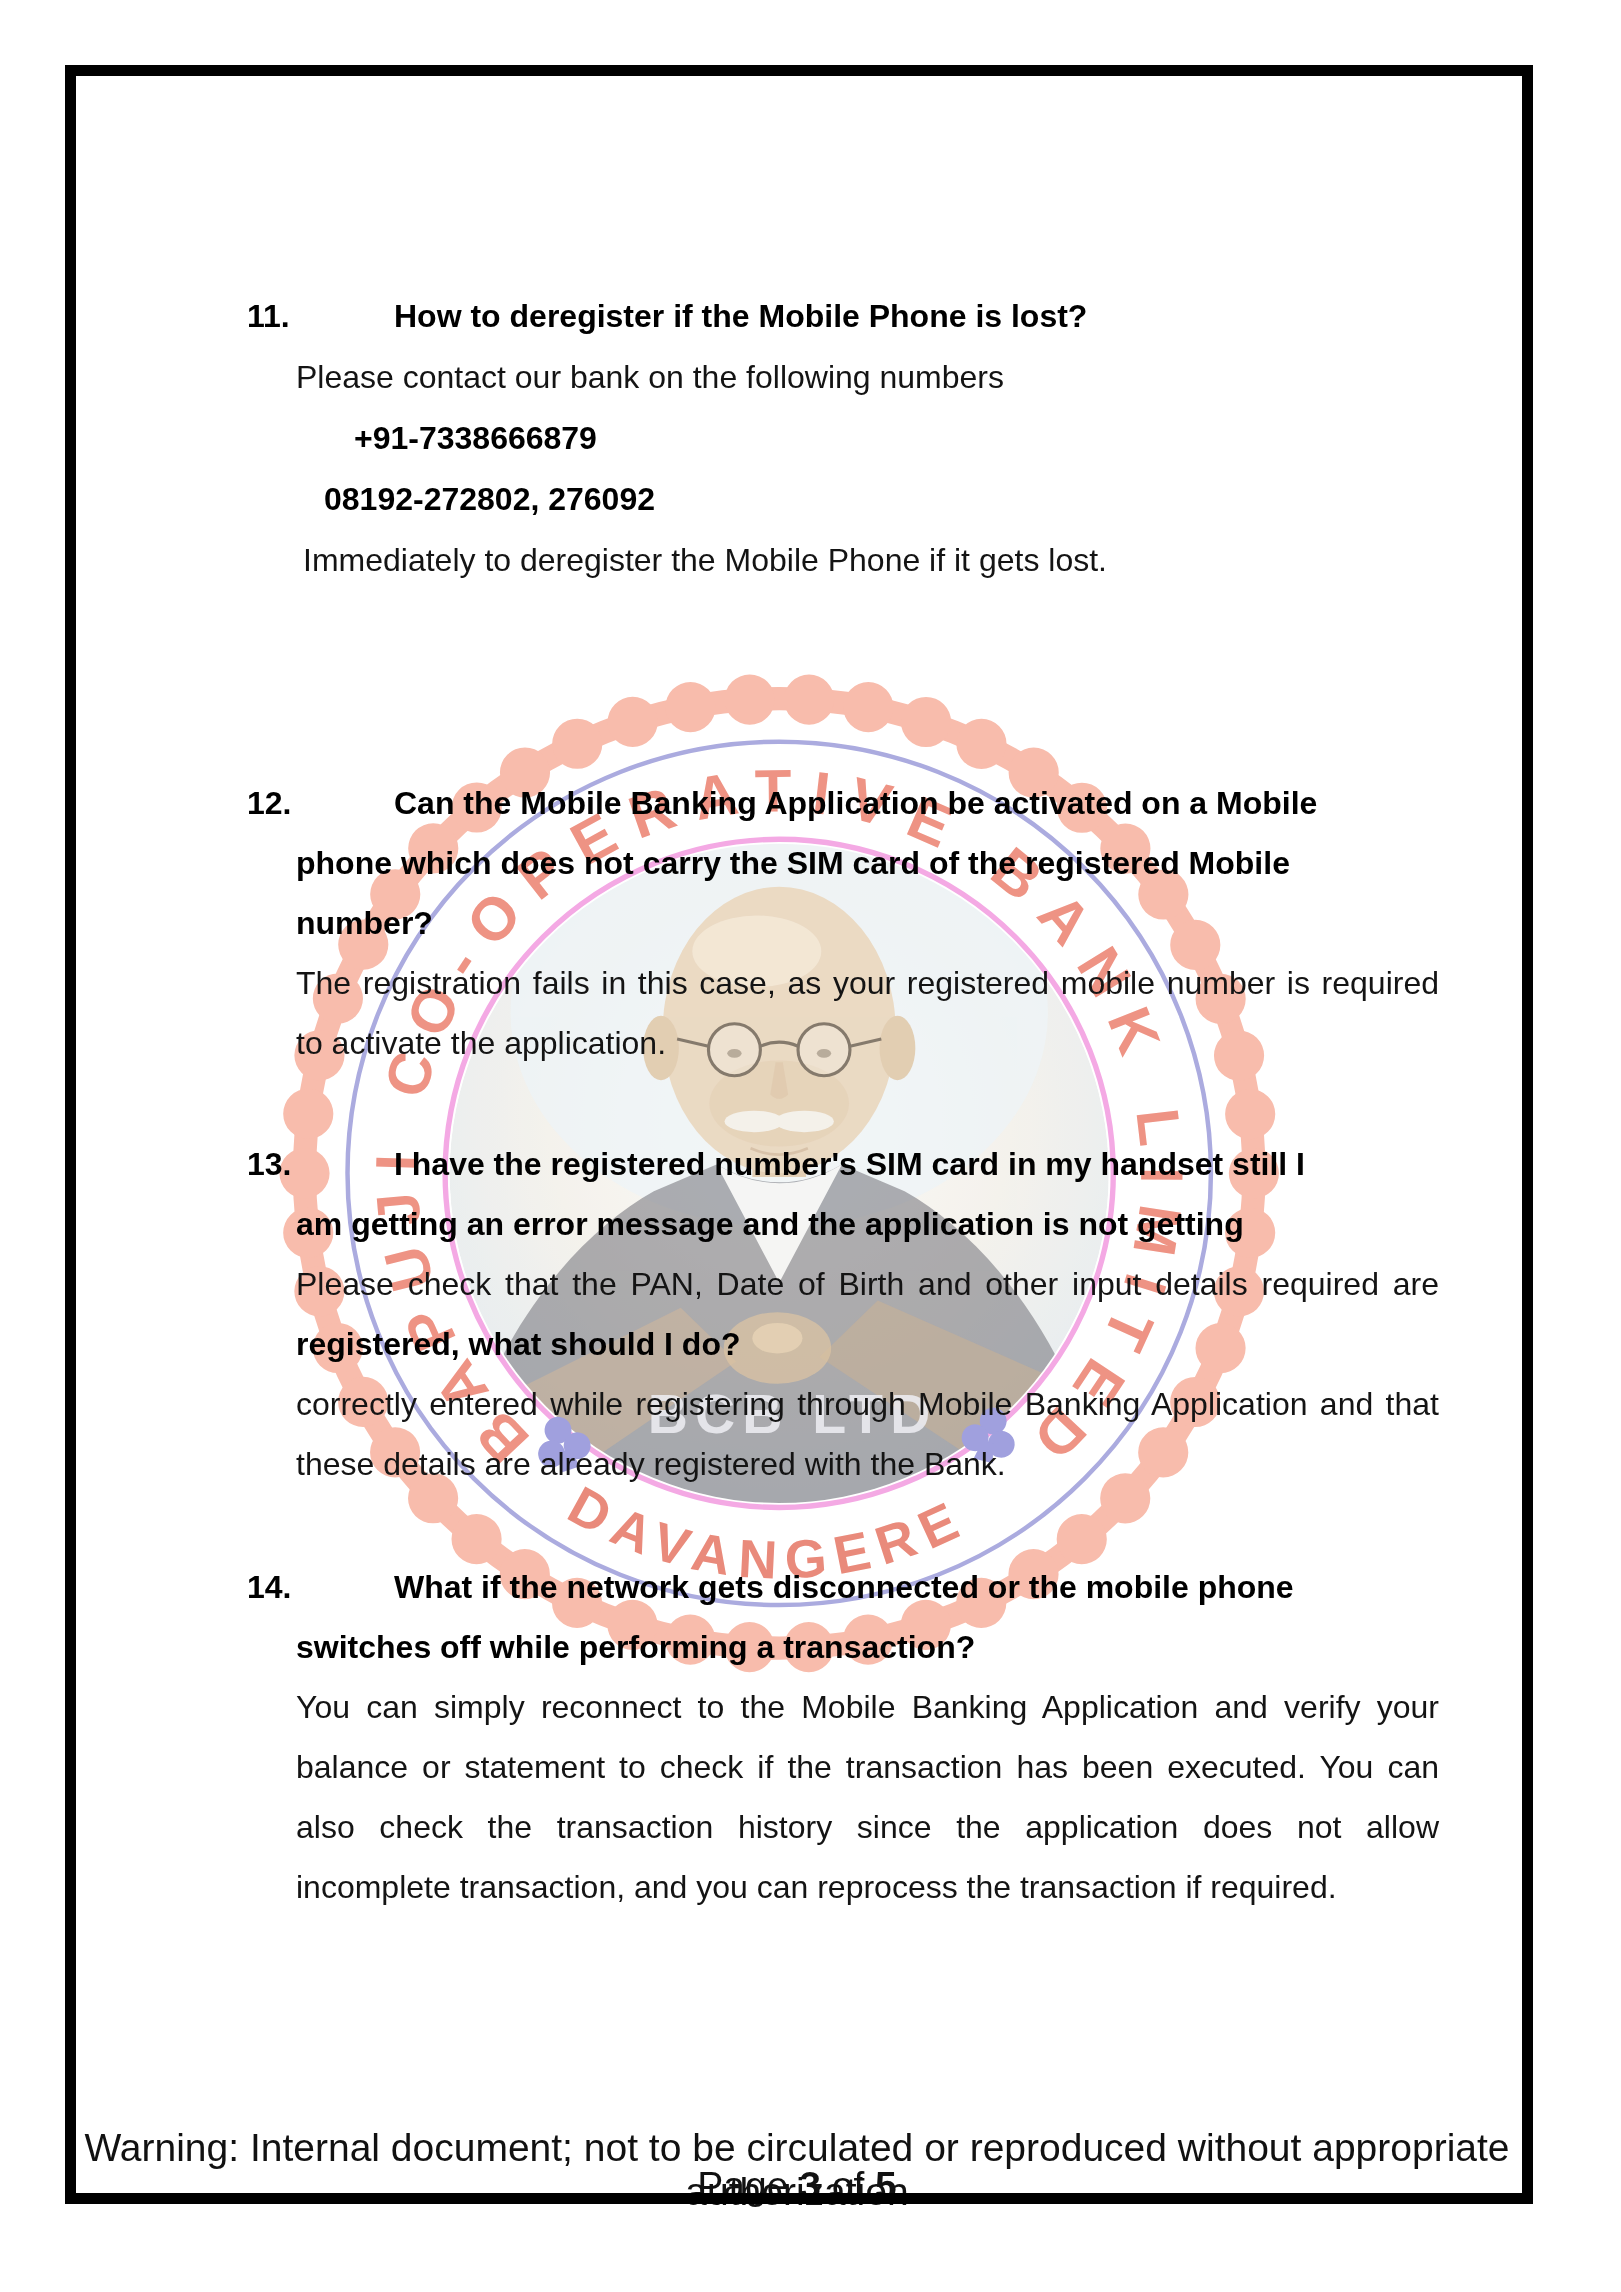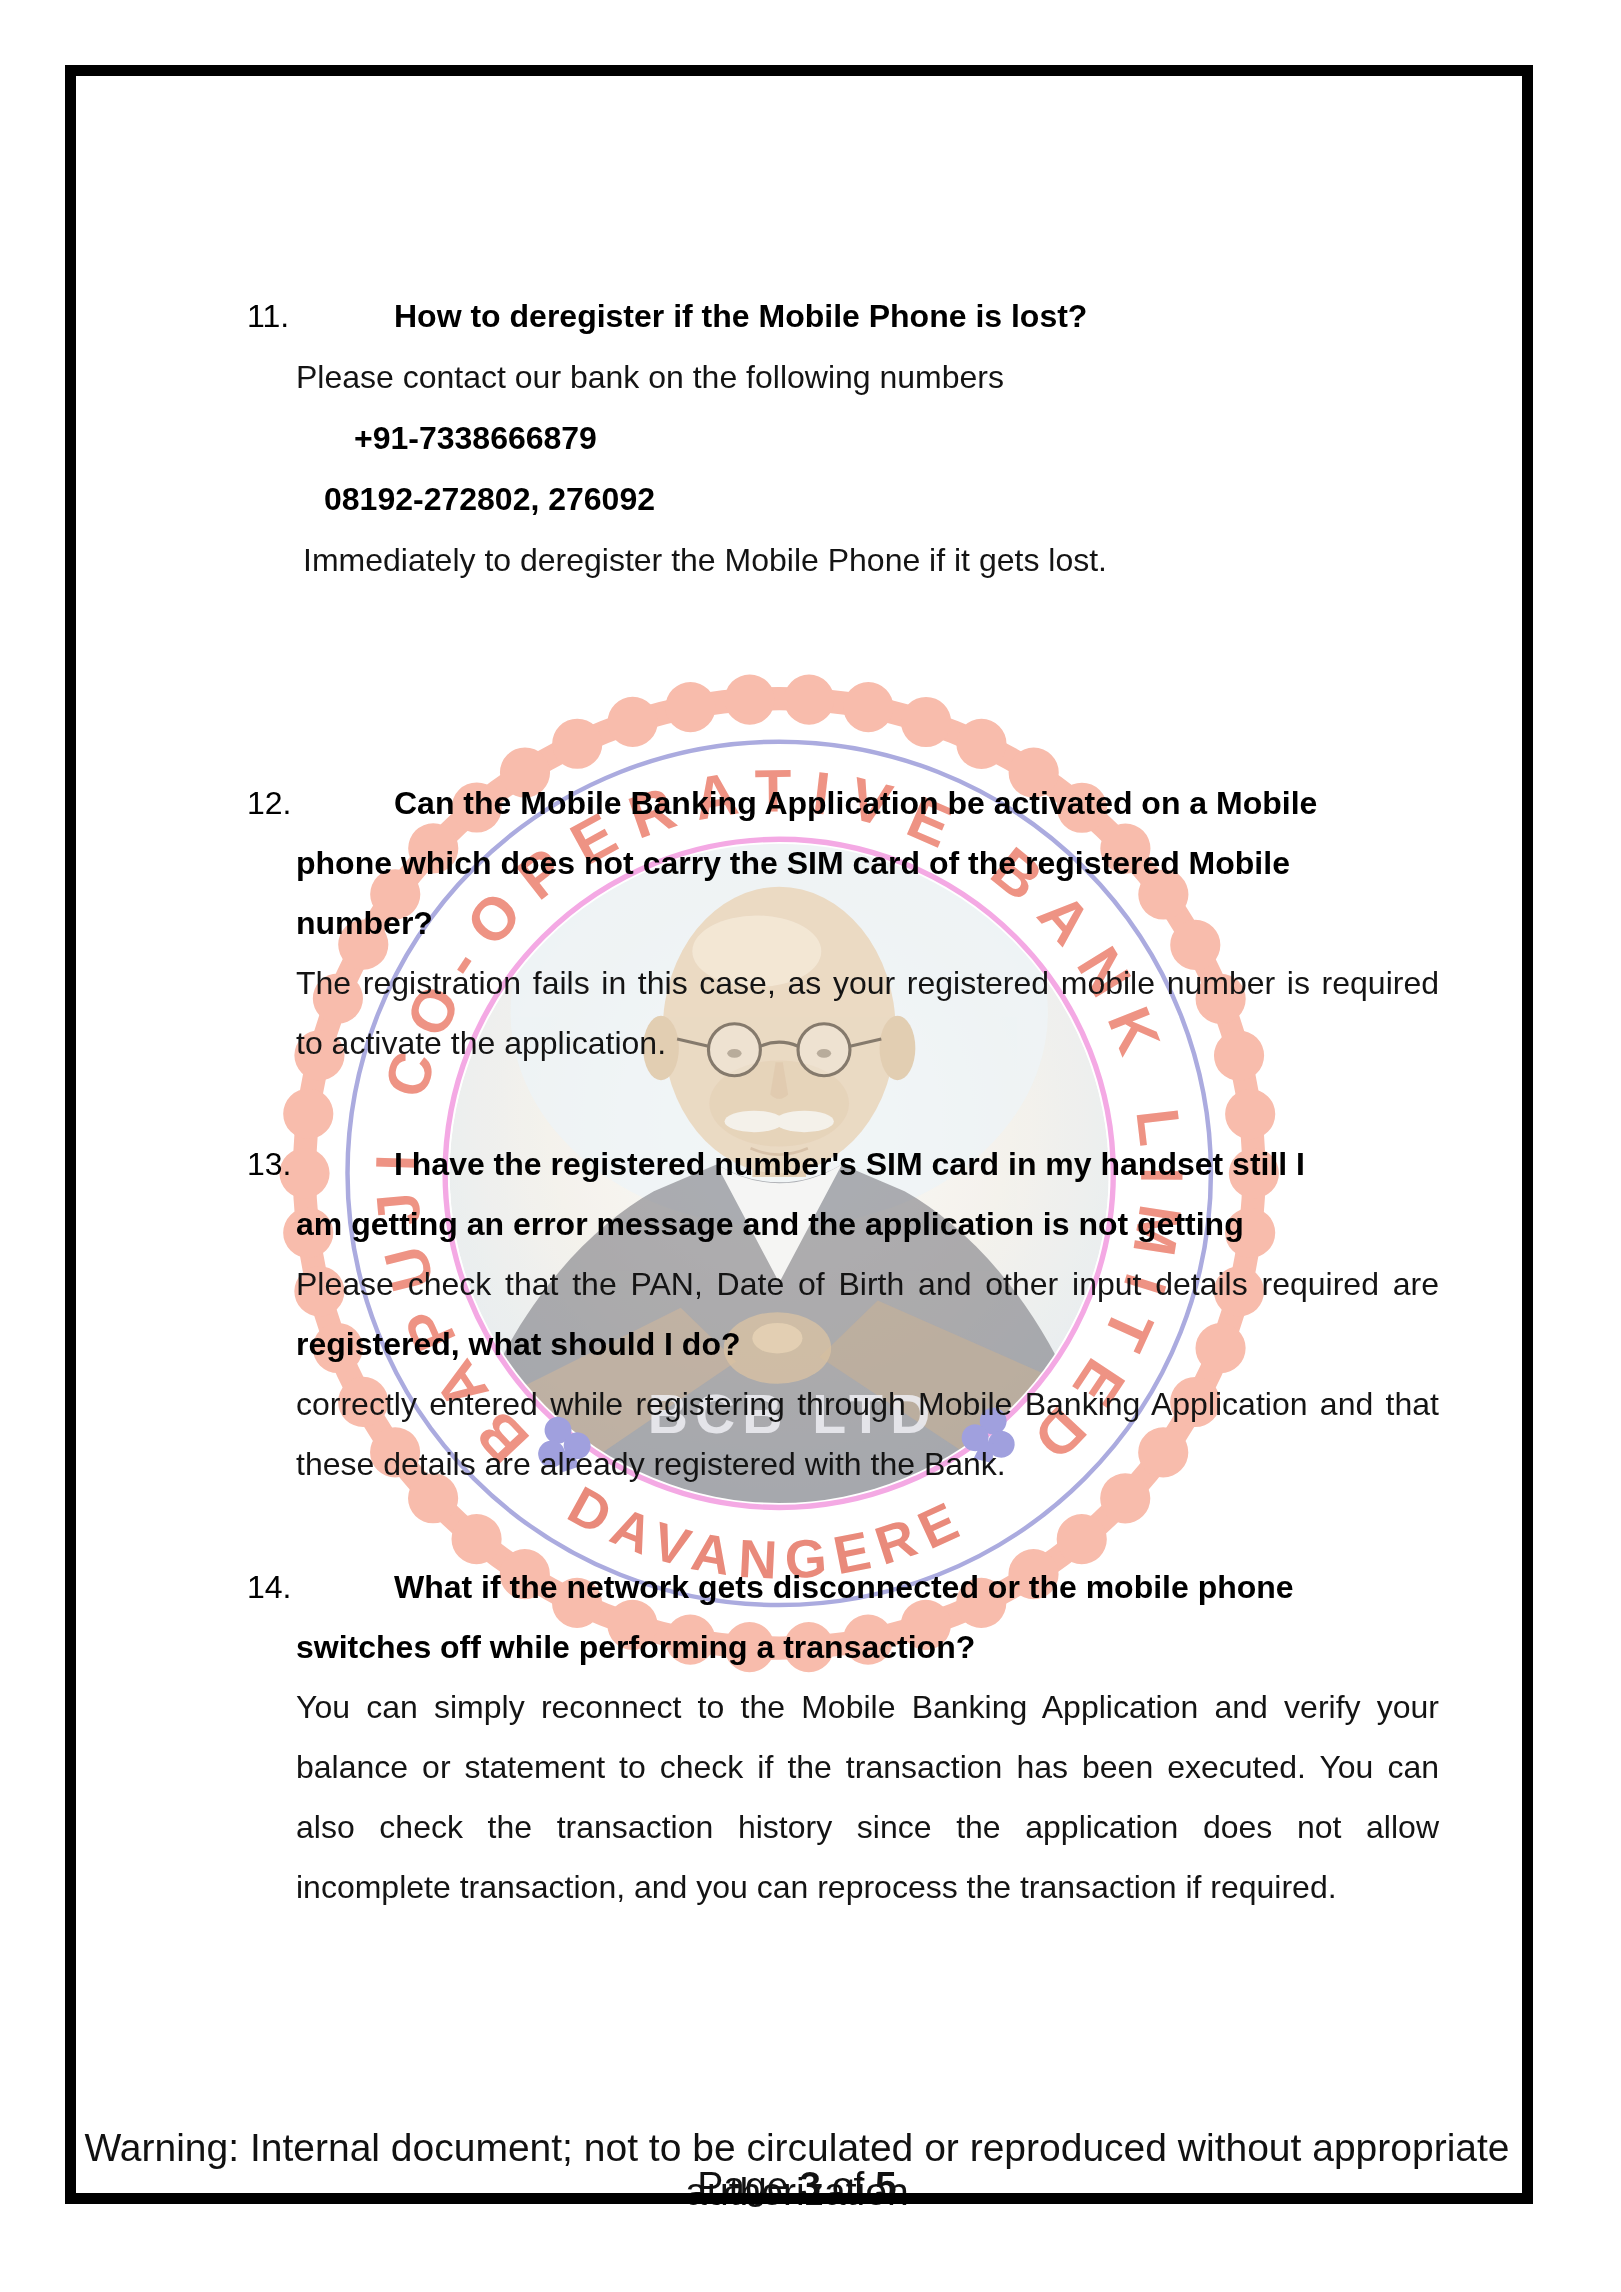--- a/index.html
+++ b/index.html
@@ -18,21 +18,21 @@
   }
   .watermark{position:absolute;left:0;top:0;z-index:1;}
   .content{position:absolute;left:0;top:0;width:1622px;height:2293px;z-index:2;}
   .item{position:absolute;left:0;width:1622px;font-size:32px;}
   .line{white-space:pre;}
   .line.b{font-weight:bold;color:#000;}
   .line.just{
     white-space:normal;text-align:justify;text-align-last:justify;
     word-spacing:-0.3px;
   }
-  .qnum{display:inline-block;font-weight:normal;}
+  .qnum{display:inline-block;font-weight:bold;}
   .footer-line{
     position:absolute;left:63px;width:1468px;text-align:center;
     font-size:39px;color:#111;
   }
   .footer-line b{font-weight:bold;}
 </style>
 </head>
 <body>
 
 <svg class="watermark" width="1622" height="2293" viewBox="0 0 1811 2560">

